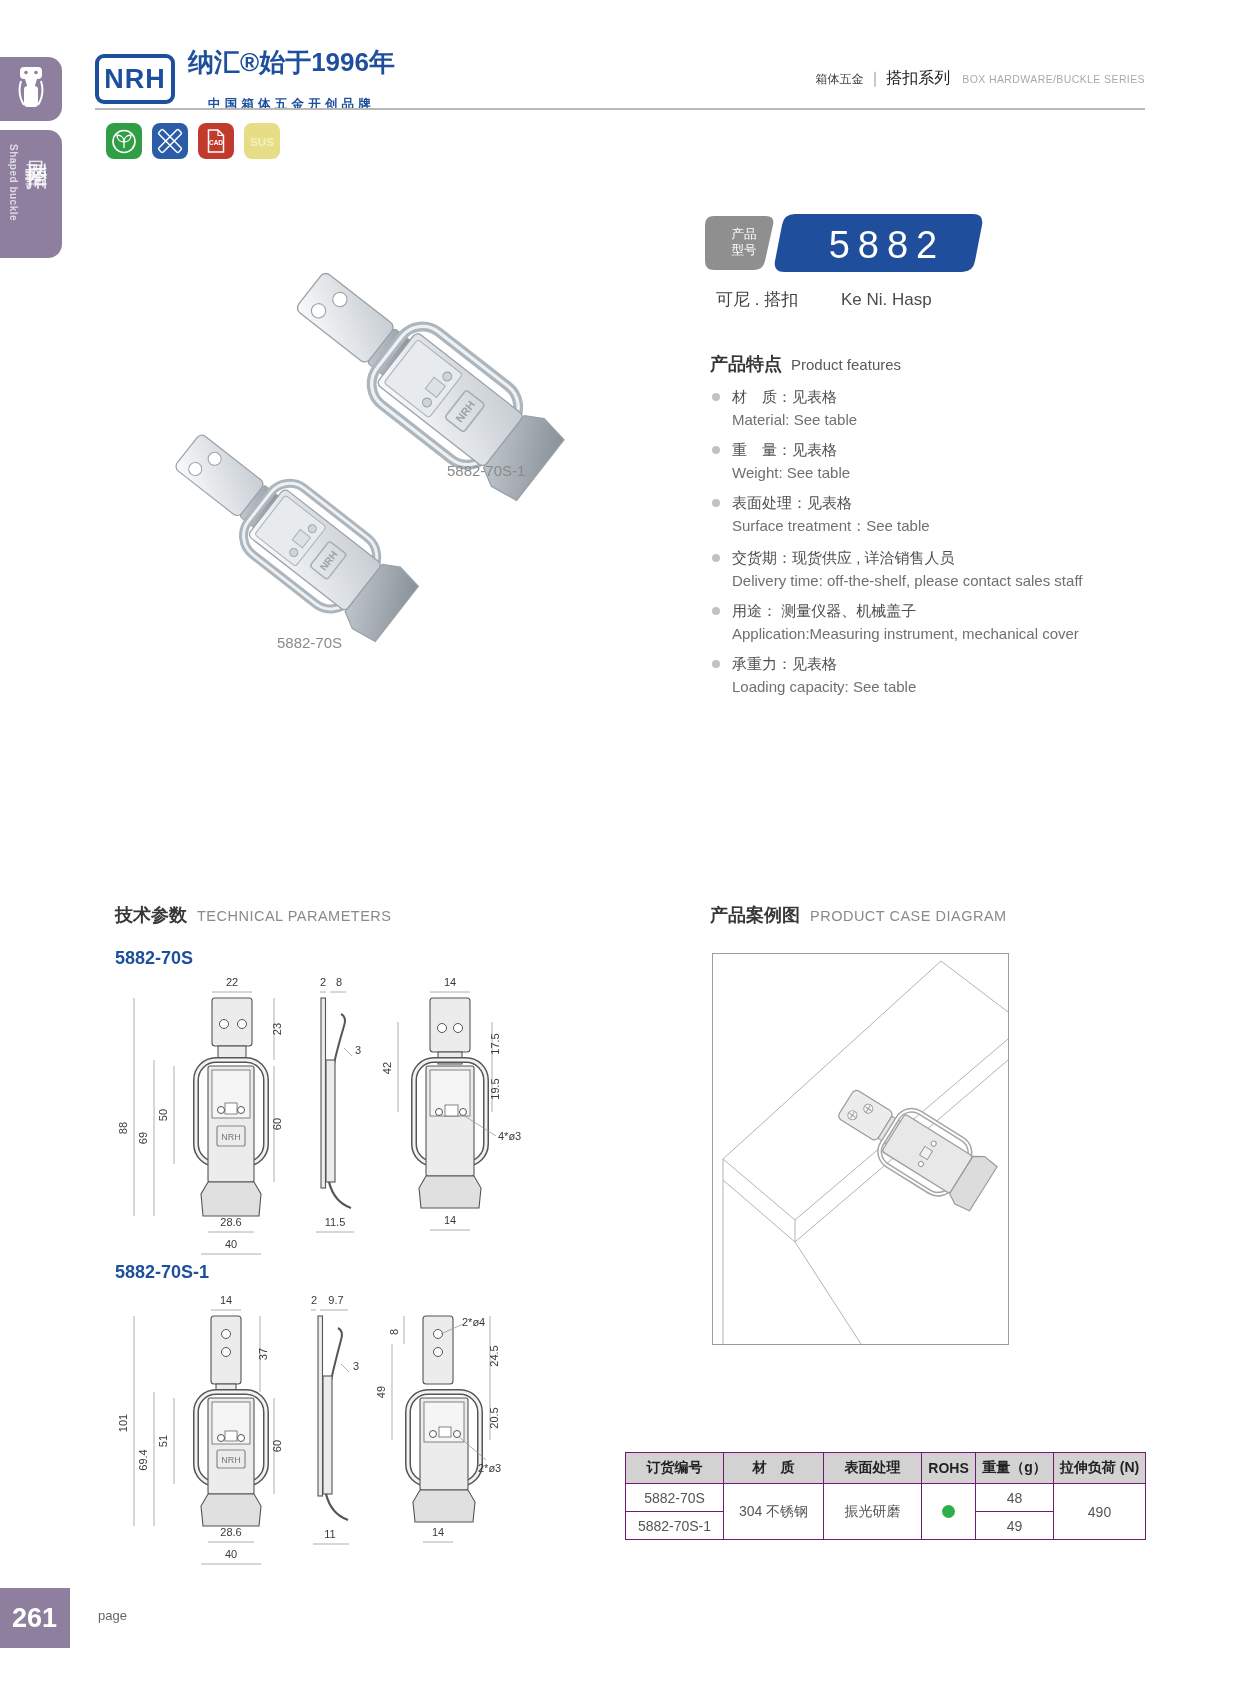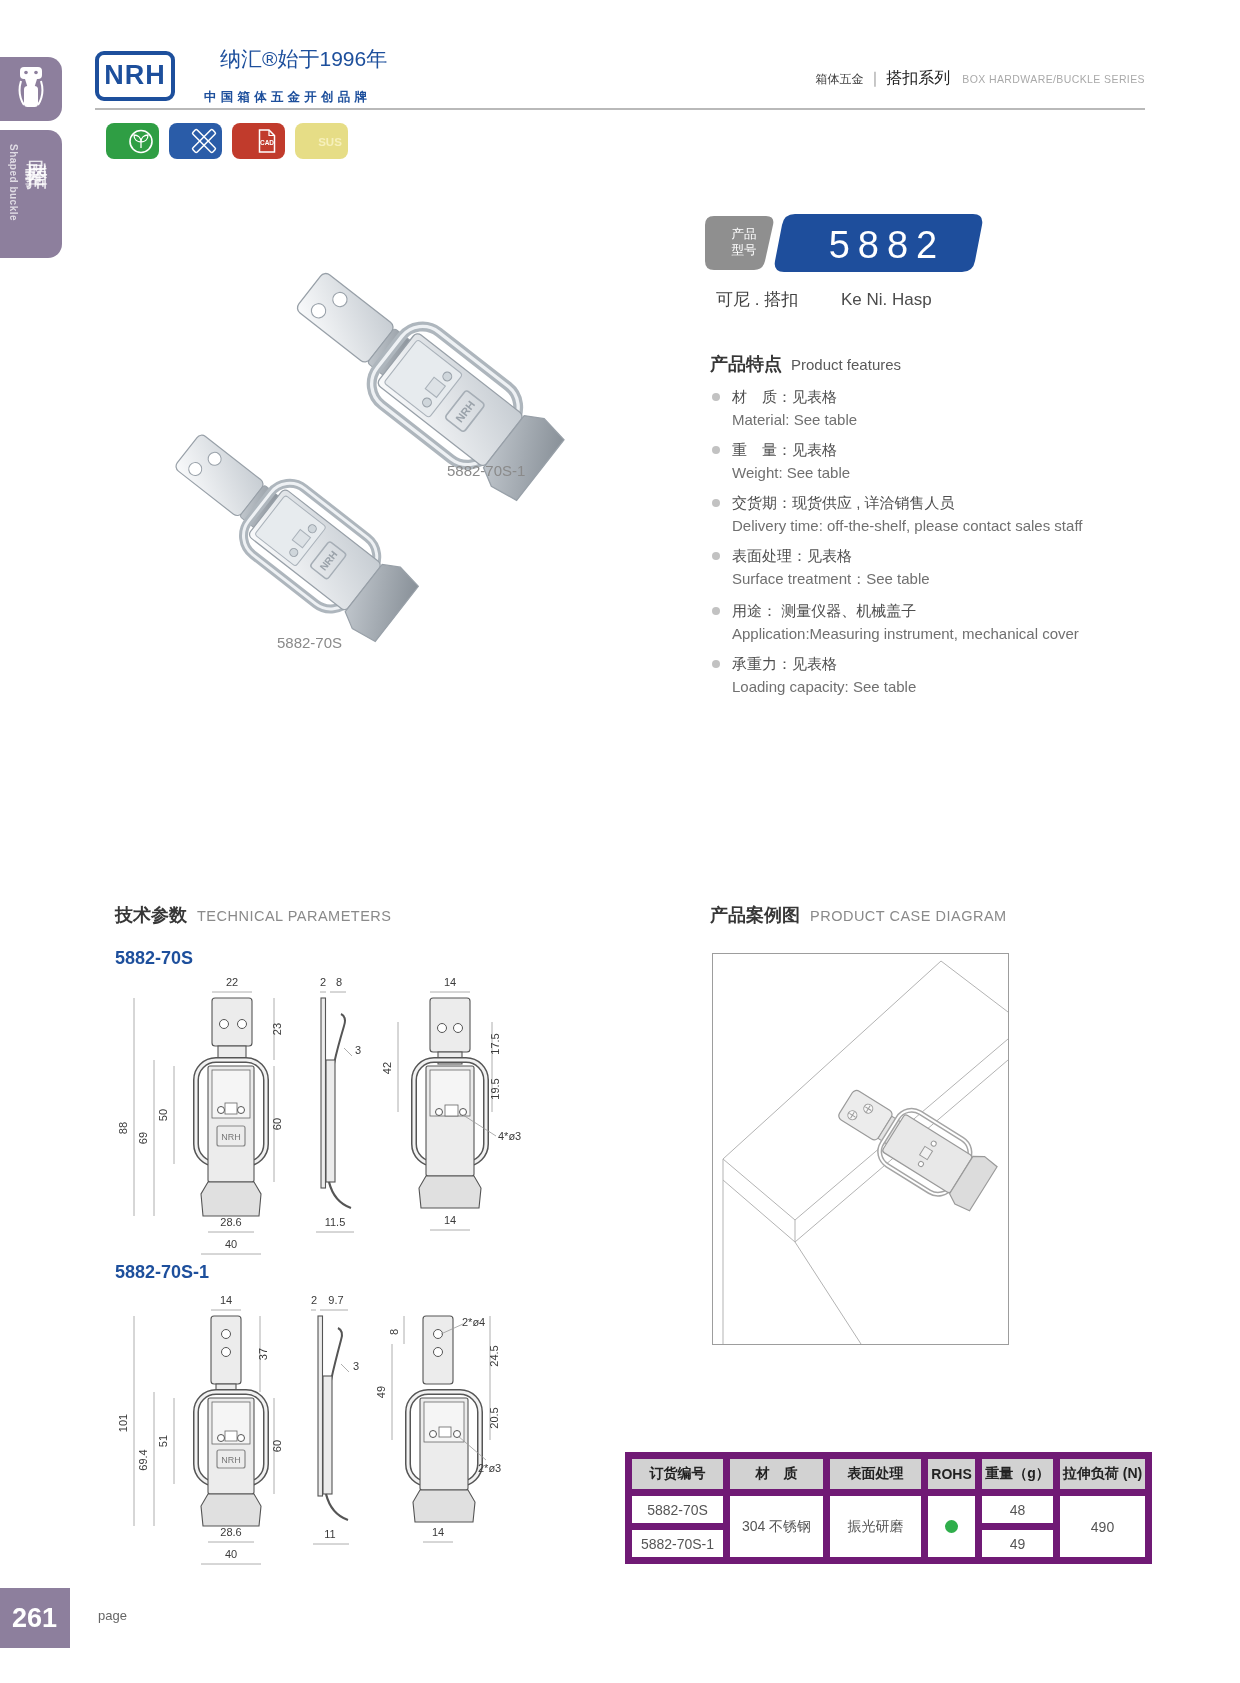--- a/index.html
+++ b/index.html
@@ -12,30 +12,30 @@
   .v-cn{position:absolute;left:24px;top:12px;writing-mode:vertical-rl;text-orientation:upright;
         font-size:23px;line-height:26px;color:rgba(255,255,255,.82);letter-spacing:2px;}
   .v-en{position:absolute;left:8px;top:14px;writing-mode:vertical-rl;
         font-size:10px;font-weight:700;color:rgba(255,255,255,.72);letter-spacing:.5px;}
   
   .logo-wrap{position:absolute;left:95px;top:45px;display:flex;align-items:center;}
   .logo-mark{width:72px;height:42px;border:4px solid #1d4f9c;border-radius:9px;
              display:flex;align-items:center;justify-content:center;
              font-size:27px;font-weight:800;color:#1d4f9c;letter-spacing:1px;}
   .brand{margin-left:13px;color:#1d4f9c;}
-  .brand-l1{font-size:21px;font-weight:400;margin-left:32px;}
+  .brand-l1{font-size:26px;font-weight:700;}
   .brand-l2{font-size:12.5px;font-weight:600;letter-spacing:4.2px;margin-top:16px;text-align:center;}
   .series{position:absolute;right:95px;top:68px;white-space:nowrap;}
   .series .cnl{font-size:12px;color:#3f3f3f;}
   .series .dv{font-size:15px;color:#8a8a8a;margin:0 4px;}
   .series .cnr{font-size:16px;font-weight:400;color:#222;}
   .series .en{font-size:10.5px;color:#a9a9a9;margin-left:12px;letter-spacing:.4px;}
   .hdr-line{position:absolute;left:95px;right:95px;top:108px;height:2px;background:#b9b9b9;}
   .badges{position:absolute;left:106px;top:123px;display:flex;gap:10px;}
-  .badge{width:36px;height:36px;border-radius:8px;display:flex;align-items:center;justify-content:center;padding-left:17px;}
+  .badge{width:36px;height:36px;border-radius:8px;display:flex;align-items:center;justify-content:center;}
   
   .photos{position:absolute;left:95px;top:235px;width:600px;height:430px;}
   .photo-label{position:absolute;font-size:15px;color:#8a8a8a;}
   
   .model-badge{position:absolute;left:700px;top:208px;}
   .prod-name{position:absolute;left:716px;top:288px;font-size:17px;color:#404040;text-align:center;}
   .prod-name .en{margin-left:38px;color:#4c4c4c;}
   .feat-title{position:absolute;left:710px;top:352px;}
   .feat-title .cn{font-size:18px;font-weight:700;color:#373737;}
   .feat-title .en{font-size:15px;color:#5a5a5a;margin-left:9px;}
@@ -54,21 +54,21 @@
   
   .dwg{position:absolute;left:108px;width:430px;height:292px;}
   .dim{font-size:11px;fill:#3a3a3a;font-family:"Liberation Sans",sans-serif;}
   .dl{stroke:#999;stroke-width:.8;}
   .po{fill:#ececec;stroke:#555;stroke-width:1.1;}
   .pot{fill:#e0e0e0;stroke:#555;stroke-width:1.1;}
   .ho{fill:#fff;stroke:#555;stroke-width:1;}
   .case-box{position:absolute;left:712px;top:953px;width:297px;height:392px;border:1px solid #9d9d9d;box-sizing:border-box;}
   
   .spec-table{position:absolute;left:625px;top:1452px;border-collapse:collapse;table-layout:fixed;}
-  .spec-table th,.spec-table td{border:7px solid #701a75;text-align:center;padding:0;font-weight:400;}
+  .spec-table th,.spec-table td{border:1px solid #701a75;text-align:center;padding:0;font-weight:400;}
   .spec-table th{background:#d2d2d2;font-size:14px;font-weight:600;color:#222;height:30px;}
   .spec-table td{font-size:14px;color:#555;height:27px;}
   .rohs-dot{width:13px;height:13px;border-radius:50%;background:#2fae4b;margin:0 auto;}
   
   .page-box{position:absolute;left:0;top:1588px;width:70px;height:60px;background:#8d7f9d;
             color:#fff;font-size:27px;font-weight:700;text-align:right;line-height:60px;padding-right:13px;box-sizing:border-box;}
   .page-word{position:absolute;left:98px;top:1608px;font-size:13px;color:#666;}
 </style>
 </head>
 <body>
@@ -201,30 +201,30 @@
     <div class="feat">
       <div class="row">
           <div class="dot"></div>
         <div class="cn">重　量：见表格</div>
         </div>
       <div class="en">Weight: See table</div>
     </div>
     <div class="feat">
       <div class="row">
           <div class="dot"></div>
+        <div class="cn">表面处理：见表格</div>
+        </div>
+      <div class="en">Surface treatment：See table</div>
+    </div>
+    <div class="feat">
+      <div class="row">
+          <div class="dot"></div>
         <div class="cn">交货期：现货供应 , 详洽销售人员</div>
         </div>
       <div class="en">Delivery time: off-the-shelf, please contact sales staff</div>
-    </div>
-    <div class="feat">
-      <div class="row">
-          <div class="dot"></div>
-        <div class="cn">表面处理：见表格</div>
-        </div>
-      <div class="en">Surface treatment：See table</div>
     </div>
     <div class="feat">
       <div class="row">
           <div class="dot"></div>
         <div class="cn">用途： 测量仪器、机械盖子</div>
         </div>
       <div class="en">Application:Measuring instrument, mechanical cover</div>
     </div>
     <div class="feat">
       <div class="row">

